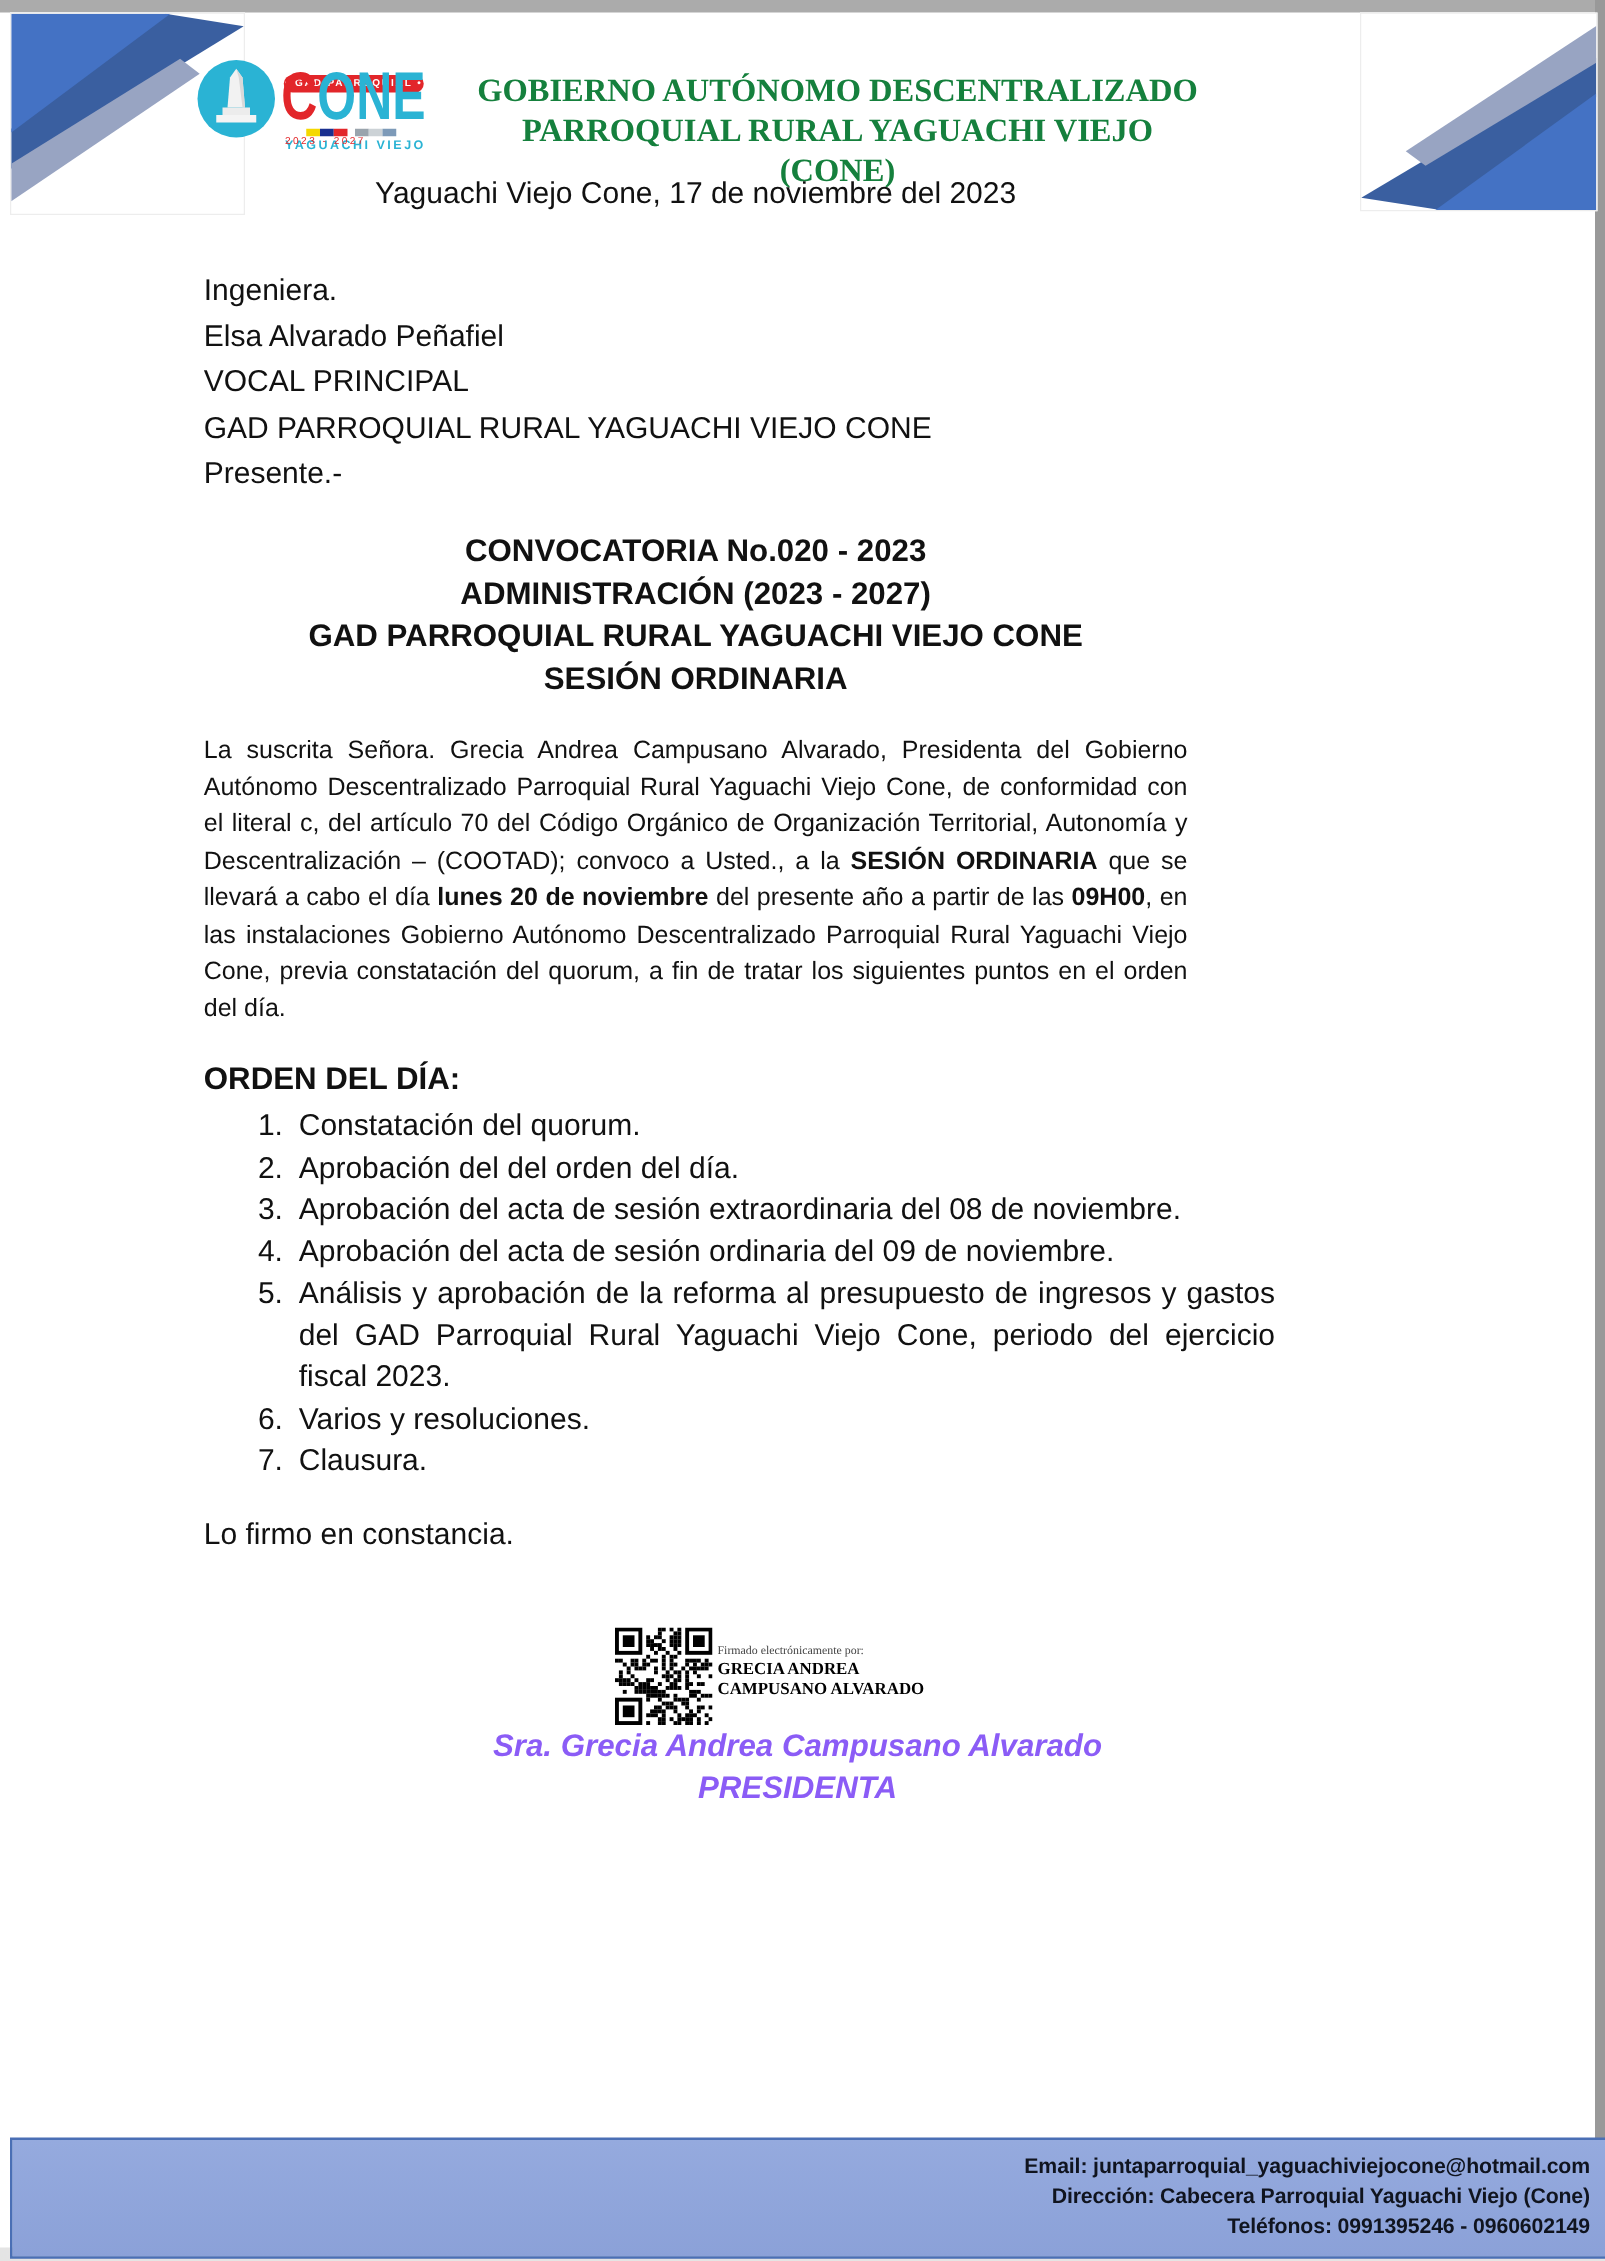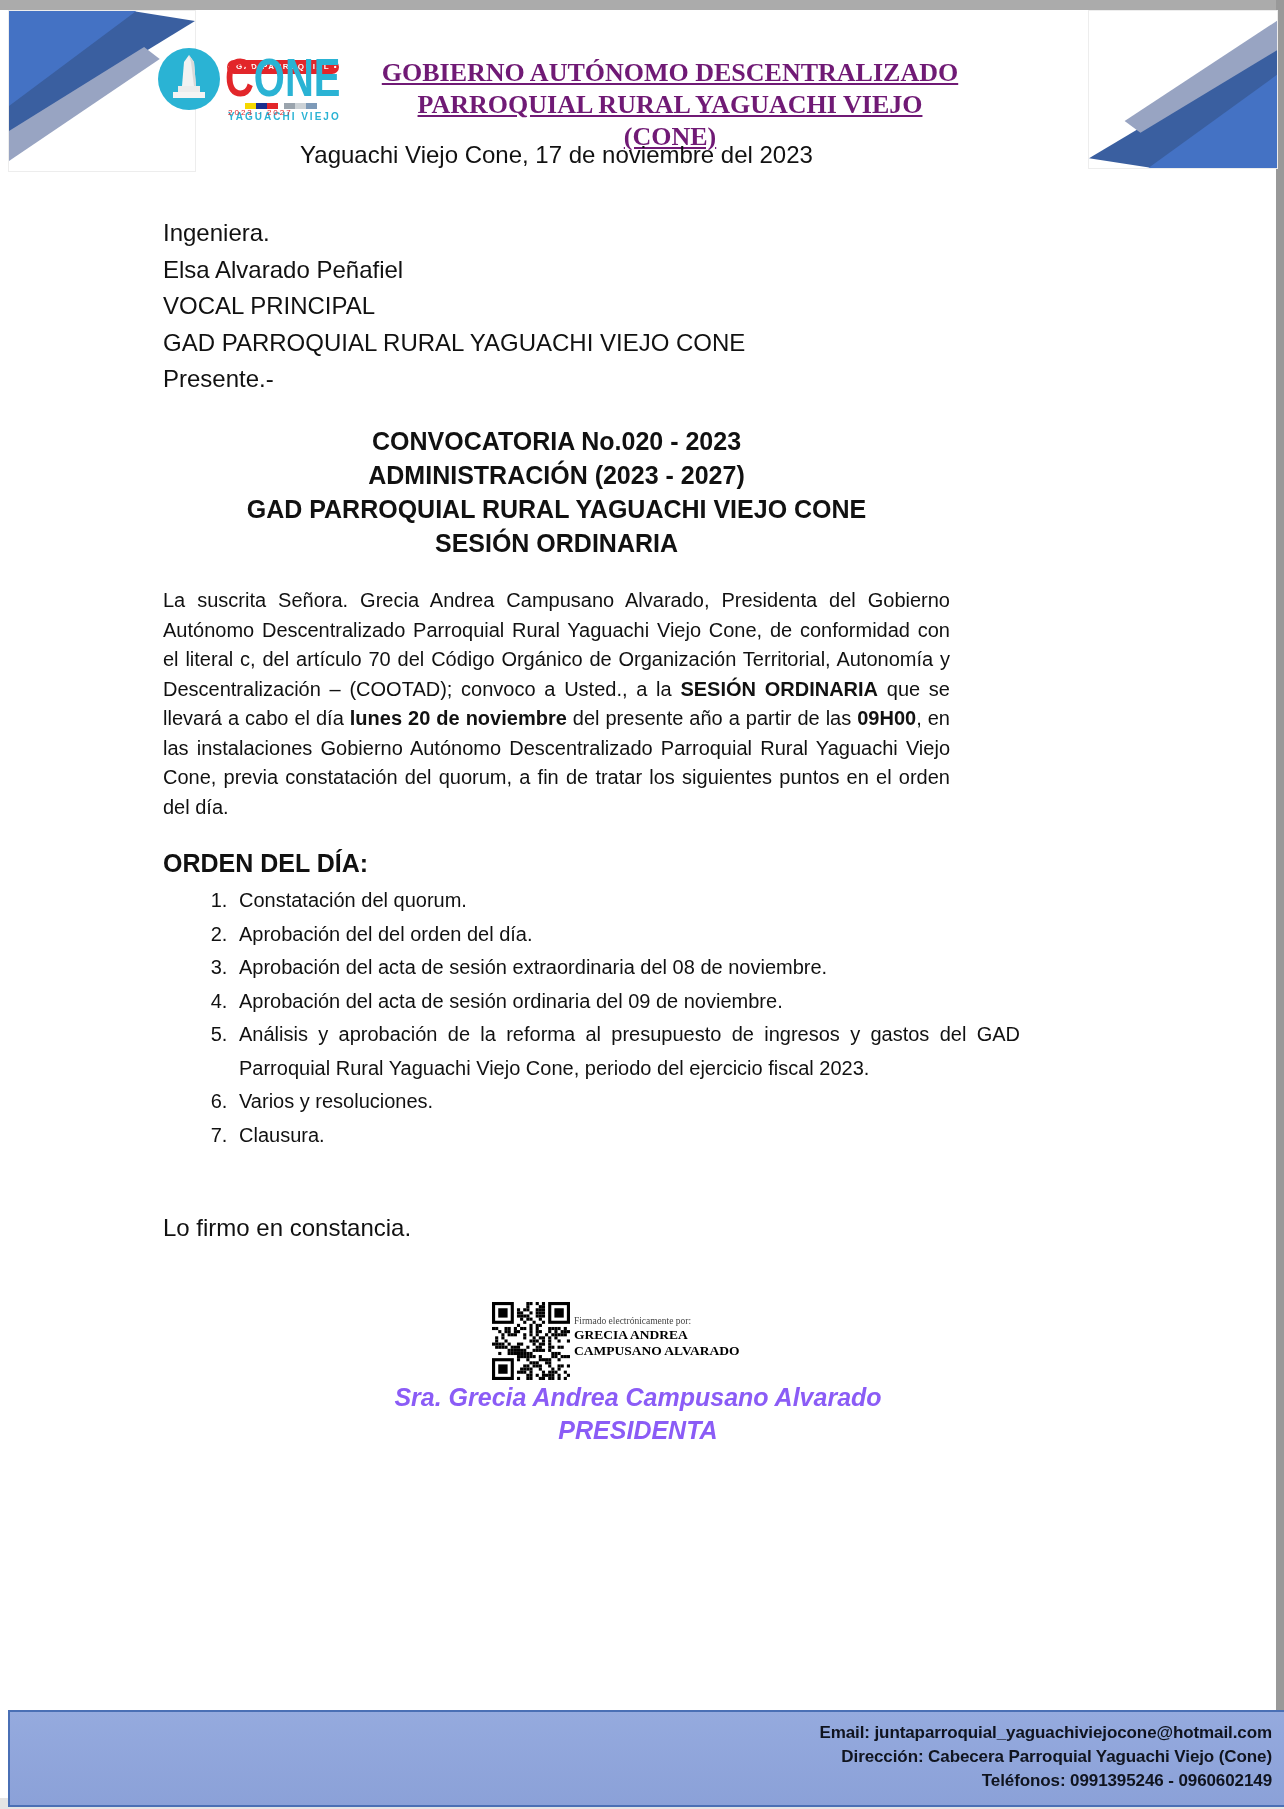--- a/index.html
+++ b/index.html
@@ -24,31 +24,31 @@
   .logo-word .c1{color:#e2262a;} .logo-word .c2{color:#2ab3d4;}
   .logo-blocks{position:absolute;left:245px;top:103px;display:flex;gap:6px;}
   .logo-blocks .grp{display:flex;}
   .logo-blocks i{display:block;width:11px;height:6px;}
   .logo-locality{position:absolute;left:228px;top:111px;width:110px;text-align:right;color:#2ab3d4;
     font-size:10px;font-weight:bold;letter-spacing:2px;white-space:nowrap;}
   .logo-period{position:absolute;left:228px;top:108px;width:110px;text-align:left;color:#e2262a;
     font-size:8px;font-weight:normal;letter-spacing:2px;}
   
   .org-title{position:absolute;left:380px;top:57px;width:580px;text-align:center;
-    font-family:"Liberation Serif",serif;font-weight:bold;font-size:26px;line-height:32px;color:#701a75;text-decoration:underline;}
+    font-family:"Liberation Serif",serif;font-weight:bold;font-size:26px;line-height:32px;color:#15803d;}
   
   .dateline{position:absolute;left:163px;top:141px;width:787px;text-align:center;font-size:24px;}
   .addressee{position:absolute;left:163px;top:215px;font-size:24px;line-height:36.5px;}
   .convocation{position:absolute;left:163px;top:424px;width:787px;text-align:center;
     font-weight:bold;font-size:25px;line-height:34px;}
   .bodypar{position:absolute;left:163px;top:586px;width:787px;font-size:20px;line-height:29.5px;
     text-align:justify;}
   .agenda-heading{position:absolute;left:163px;top:849px;font-weight:bold;font-size:25px;}
   ol.agenda{position:absolute;left:163px;top:884px;width:787px;margin:0;padding:0 0 0 70px;
-    font-size:20px;line-height:33.5px;}
+    font-size:24px;line-height:33.5px;}
   ol.agenda li{text-align:justify;padding-left:6px;}
   .closing{position:absolute;left:163px;top:1214px;font-size:24px;}
   
   .qr{position:absolute;left:492px;top:1302px;width:78px;height:78px;}
   .qr svg{display:block;width:78px;height:78px;background:#fff;}
   .esign{position:absolute;left:574px;top:1316px;font-family:Liberation Serif, serif;}
   .esign .note{font-size:9.5px;color:#444;line-height:11px;}
   .esign .nm{font-size:13.5px;font-weight:bold;line-height:16px;color:#000;}
   .signature{position:absolute;left:0;top:1381px;width:1276px;text-align:center;
     font-weight:bold;font-style:italic;font-size:25px;line-height:33px;color:#8b5cf6;}

